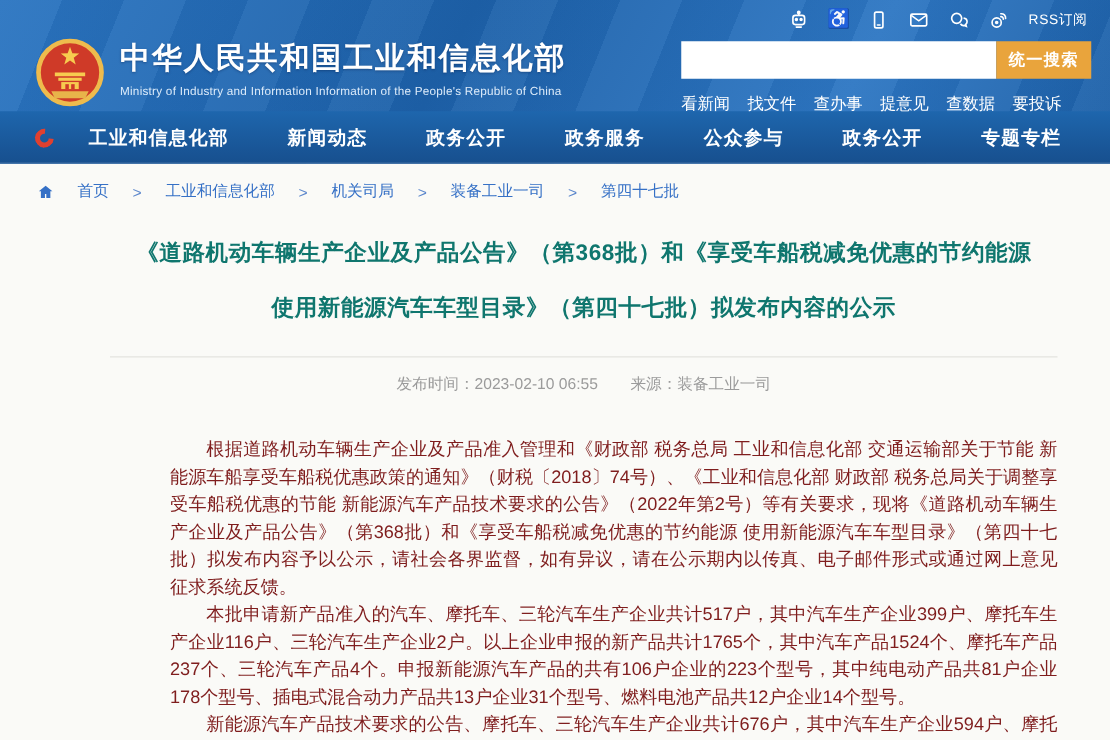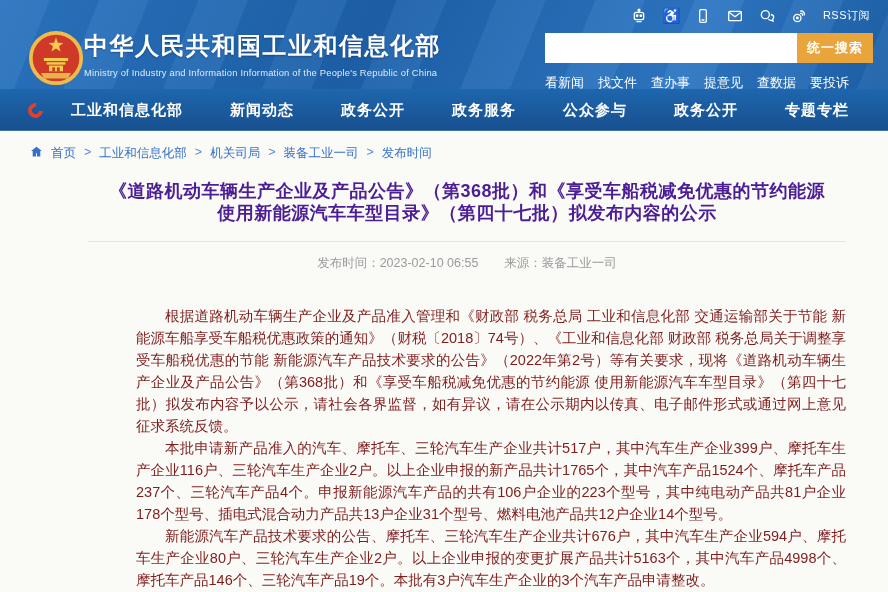--- a/index.html
+++ b/index.html
@@ -22,21 +22,21 @@
   .topbar {
     position:absolute; top:7px; right:18px; z-index:3;
     display:flex; align-items:center; gap:15px; color:#fff;
   }
   .topbar .uicon { width:17px; height:17px; display:inline-flex; align-items:center; justify-content:center; cursor:pointer; }
   .topbar .uicon svg { width:16px; height:16px; }
   .topbar .glyph { font-size:15px; line-height:1; }
   .rss { font-size:11px; letter-spacing:.5px; cursor:pointer; }
   .header-main { position:relative; z-index:2; display:flex; align-items:flex-start; padding:30px 0 0 28px; }
   .emblem { width:56px; height:56px; flex:0 0 auto; }
-  .brand { }
+  .brand { margin-left:12px; }
   .site-title {
     color:#fff; font-size:24px; font-weight:bold; letter-spacing:1.5px;
     text-shadow:0 1px 2px rgba(0,20,60,.35); white-space:nowrap;
   }
   .site-sub { color:#dcebfa; font-size:9.4px; margin-top:5px; letter-spacing:.2px; white-space:nowrap; }
   .search-area { position:absolute; z-index:3; left:545px; top:33px; width:328px; }
   .search-row { display:flex; height:30px; }
   .search-input {
     flex:1; border:none; outline:none; background:#fff;
     padding:0 8px; font-size:13px; min-width:0;
@@ -57,30 +57,30 @@
   }
   .c-logo {
     width:15px; height:15px; border-radius:50%;
     border:4px solid var(--logo-red,#e04030); border-right-color:transparent;
     transform:rotate(-40deg); flex:0 0 auto;
   }
   .nav-items { display:flex; gap:47px; margin-left:28px; }
   .nav-item { color:#fff; font-size:15px; font-weight:bold; letter-spacing:1px; cursor:pointer; white-space:nowrap; }
   
   .breadcrumb {
-    display:flex; gap:8px;
+    display:flex; align-items:center; gap:19px;
     margin:14px 0 0 30px; font-size:12.5px; color:var(--link-blue,#3570c6);
   }
   .breadcrumb .crumb { cursor:pointer; }
   .breadcrumb .sep { color:#5c87cc; }
   .home-icon { width:13px; height:13px; display:inline-flex; }
   
   .article { width:758px; margin:18px 0 0 88px; }
   .article-title {
-    font-size:18px; line-height:22px; font-weight:bold; color:#4c1d95;
+    font-size:18px; line-height:44px; font-weight:bold; color:#0f766e;
     text-align:center; max-width:722px; margin:10px auto 0;
     letter-spacing:.5px;
   }
   .meta-divider { border:none; border-top:1px solid #e4e4e0; margin-top:17px; }
   .meta { text-align:center; margin-top:13px; font-size:12.5px; color:var(--meta-gray,#9b9b9b); }
   .meta .gap { display:inline-block; width:26px; }
   .body-text {
     margin-top:33px; font-size:14.5px; line-height:22px; color:#7f1d1d;
     text-align:justify; font-family:Liberation Sans, sans-serif;margin-left:48px;
   }
@@ -188,21 +188,21 @@
       </svg>
   </span>
   <span class="crumb">首页</span>
   <span class="sep">&gt;</span>
   <span class="crumb">工业和信息化部</span>
   <span class="sep">&gt;</span>
   <span class="crumb">机关司局</span>
   <span class="sep">&gt;</span>
   <span class="crumb">装备工业一司</span>
   <span class="sep">&gt;</span>
-  <span class="crumb">发布时间</span>
+  <span class="crumb">第四十七批</span>
 </div>
 
 <div class="article">
   <h1 class="article-title">《道路机动车辆生产企业及产品公告》（第368批）和《享受车船税减免优惠的节约能源 使用新能源汽车车型目录》（第四十七批）拟发布内容的公示</h1>
   <hr class="meta-divider">
   <div class="meta">
     <span>发布时间：</span><span>2023-02-10 06:55</span><span class="gap"></span><span>来源：</span><span>装备工业一司</span>
   </div>
   <div class="body-text">
     <p>根据道路机动车辆生产企业及产品准入管理和《财政部 税务总局 工业和信息化部 交通运输部关于节能 新能源车船享受车船税优惠政策的通知》（财税〔2018〕74号）、《工业和信息化部 财政部 税务总局关于调整享受车船税优惠的节能 新能源汽车产品技术要求的公告》（2022年第2号）等有关要求，现将《道路机动车辆生产企业及产品公告》（第368批）和《享受车船税减免优惠的节约能源 使用新能源汽车车型目录》（第四十七批）拟发布内容予以公示，请社会各界监督，如有异议，请在公示期内以传真、电子邮件形式或通过网上意见征求系统反馈。</p>

